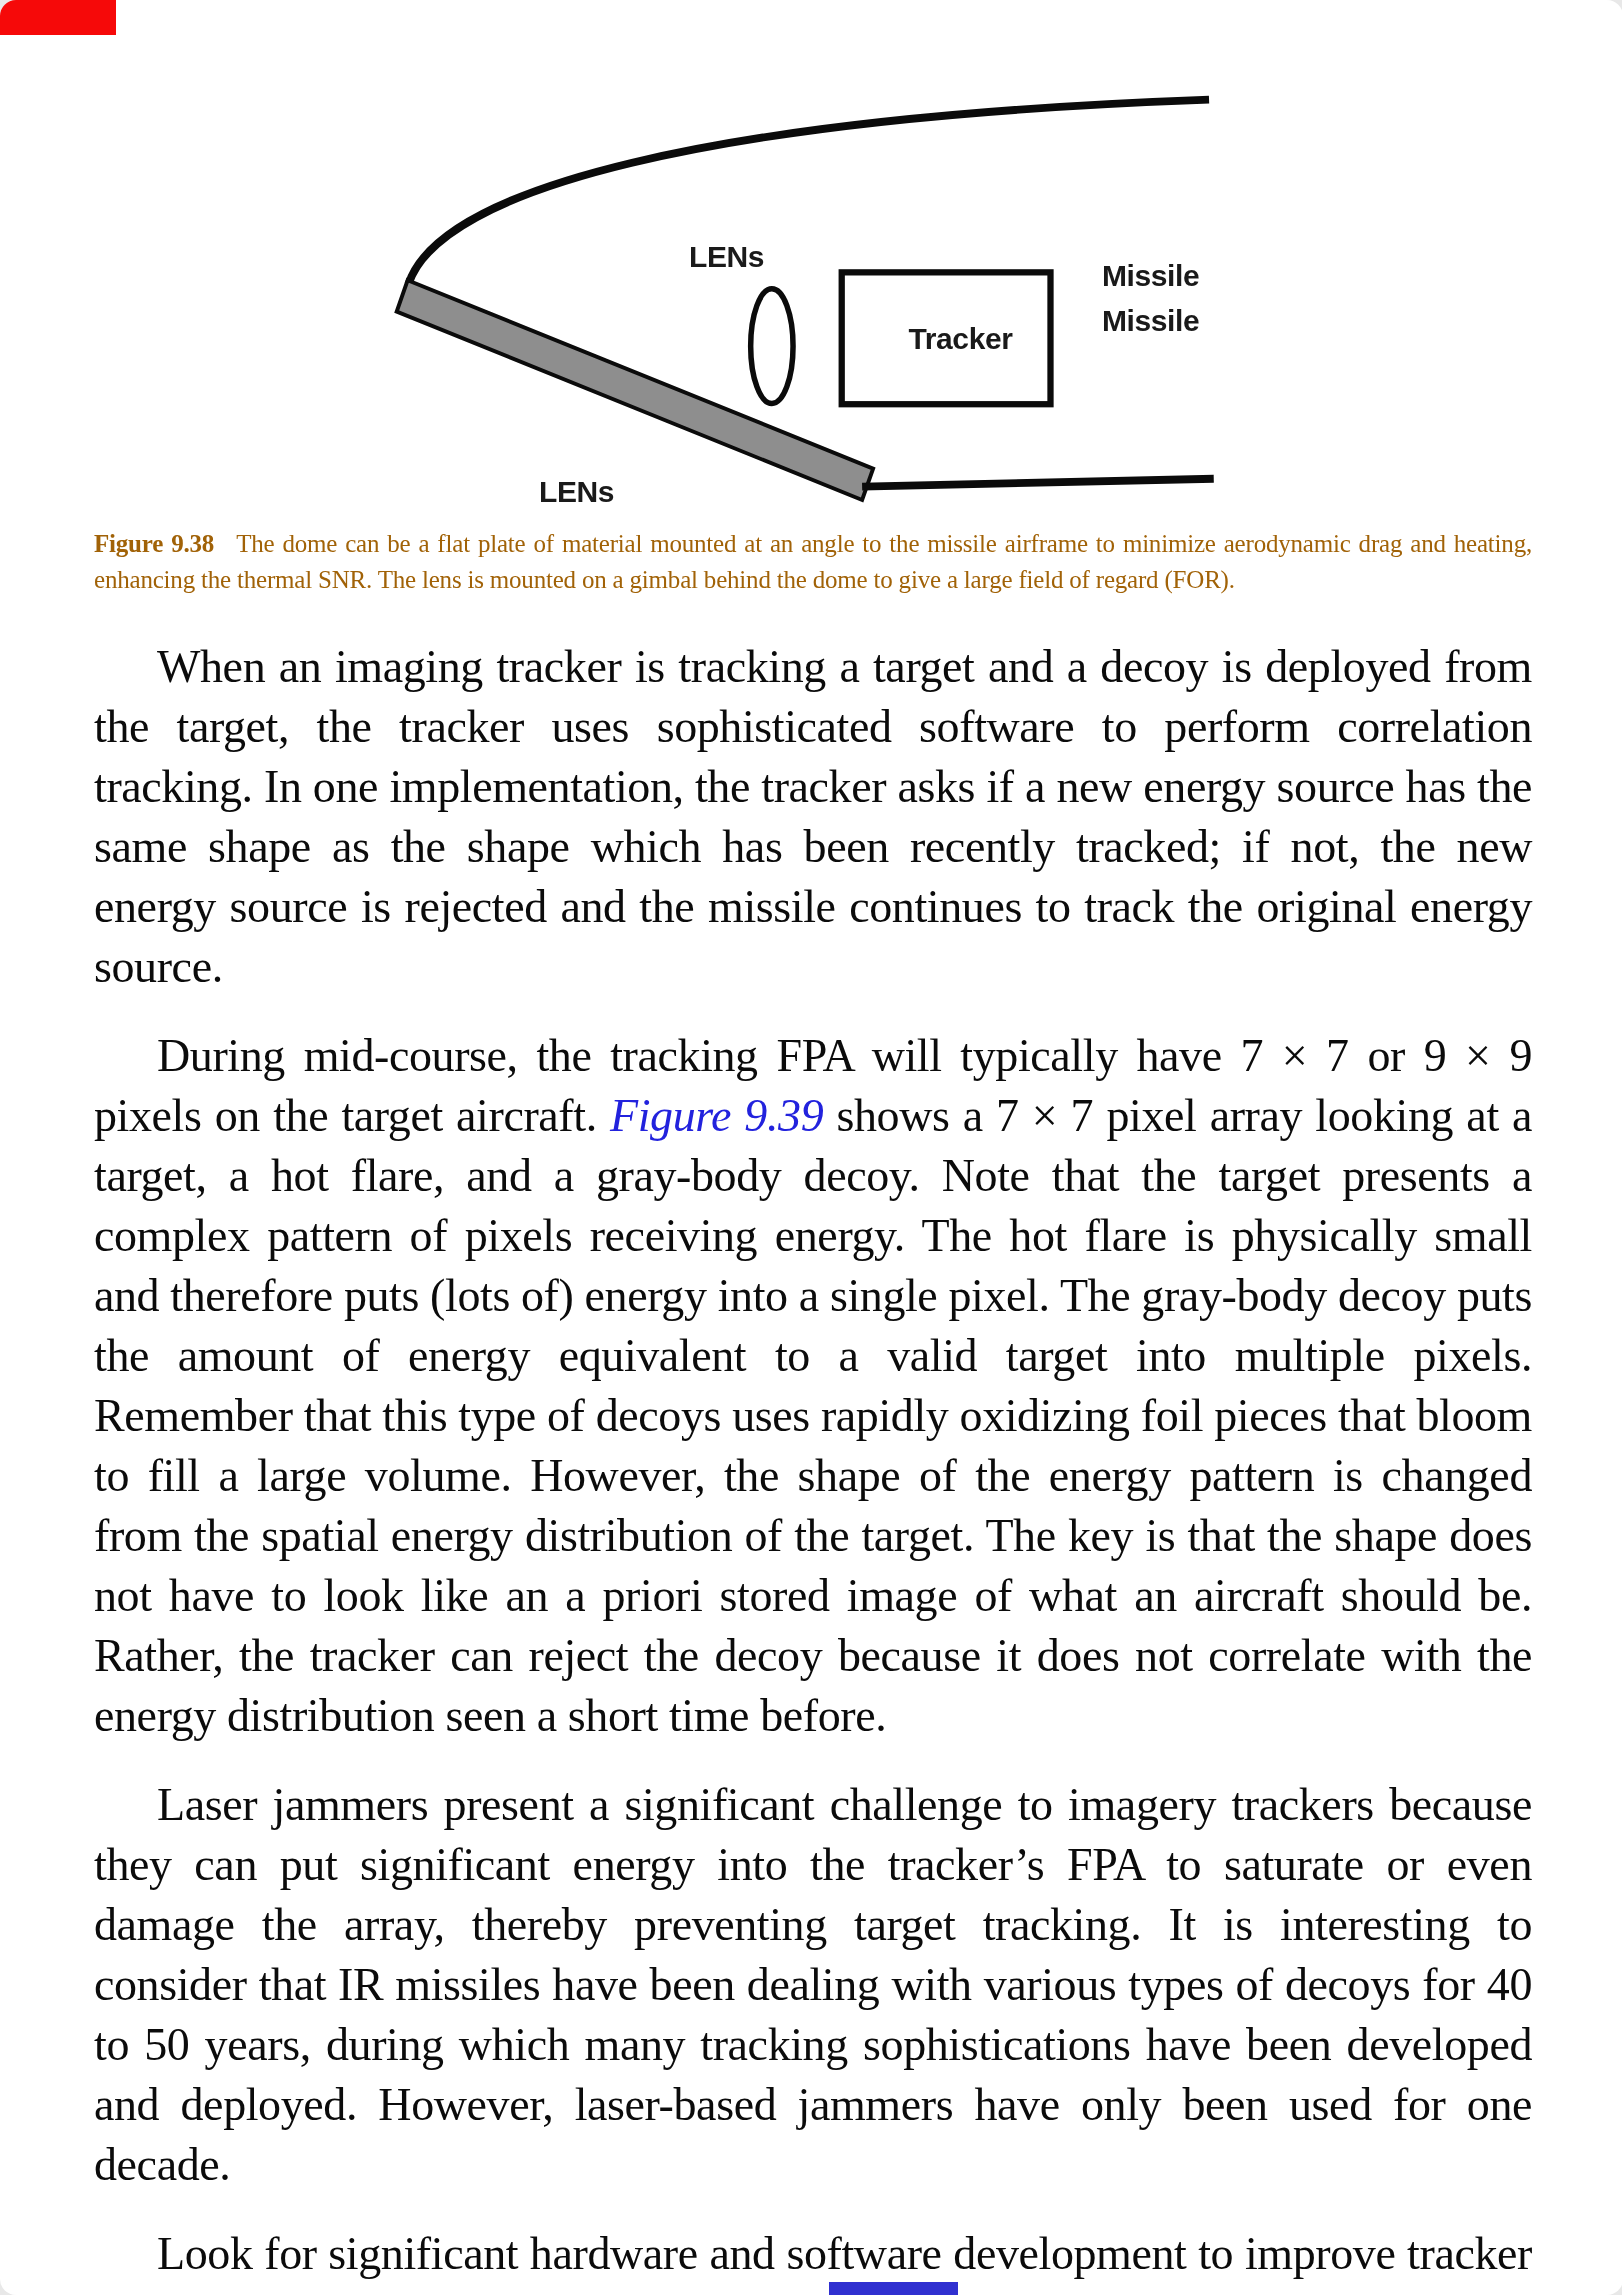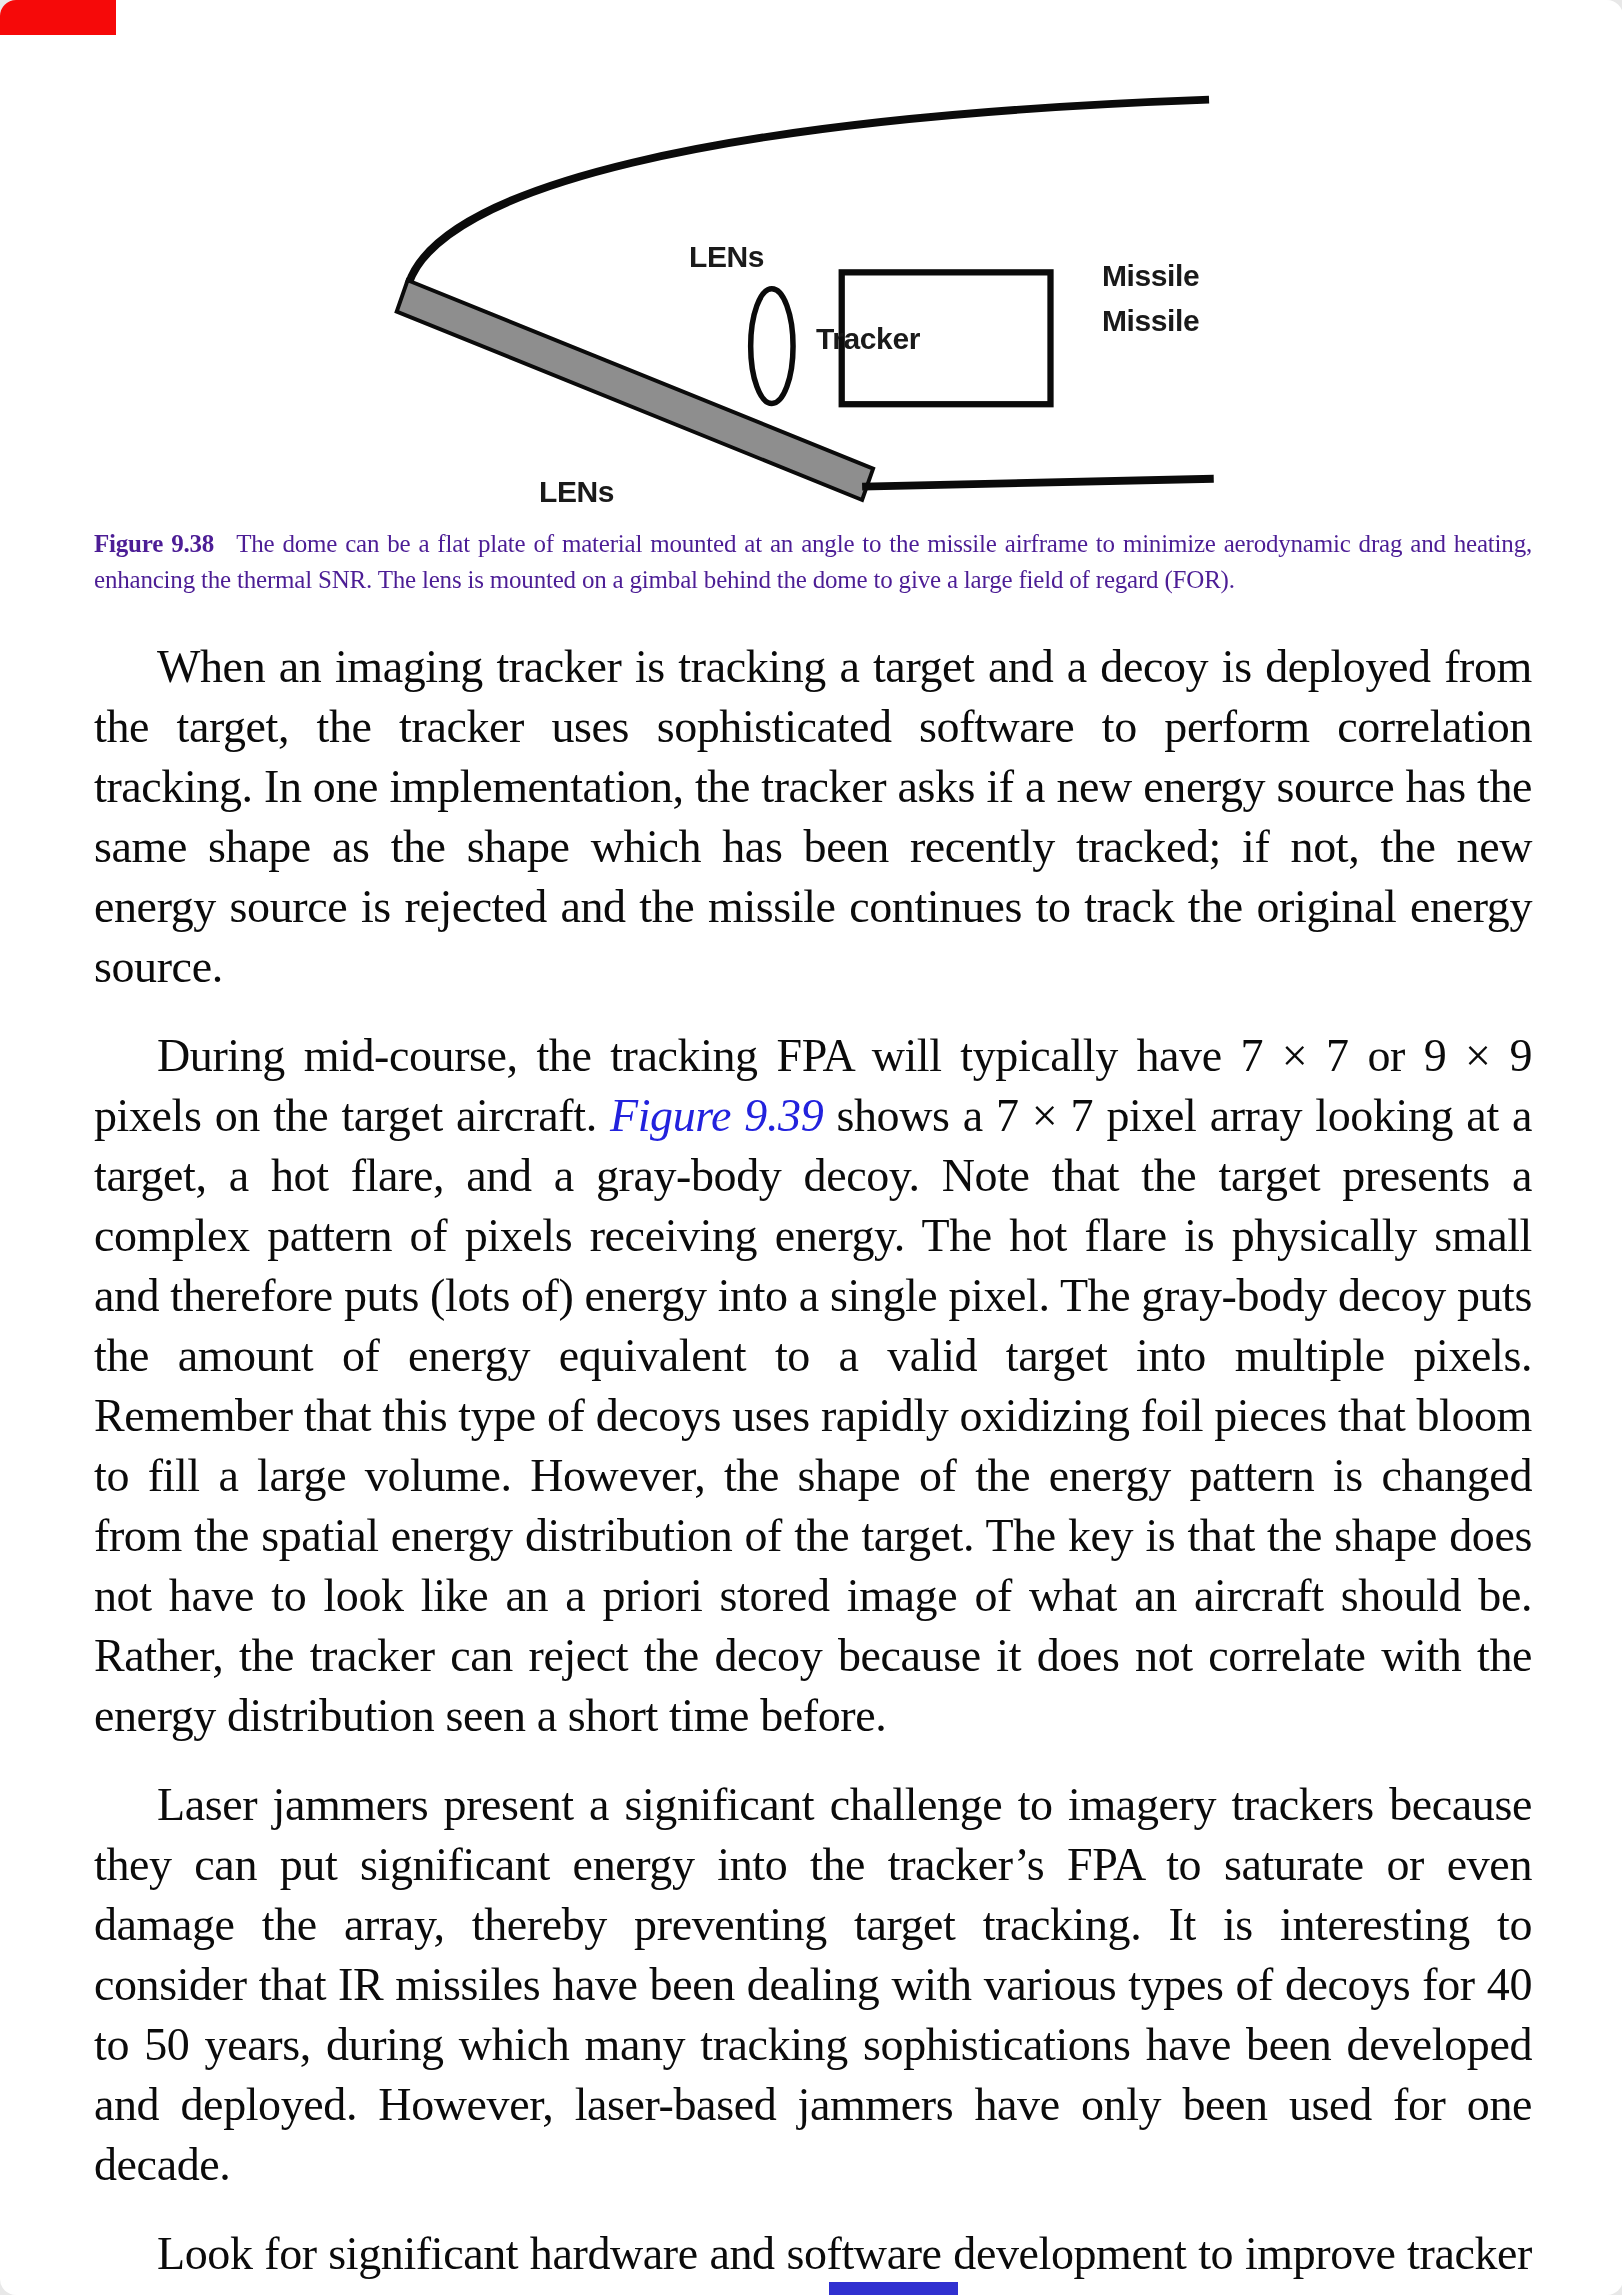--- a/index.html
+++ b/index.html
@@ -22,28 +22,28 @@
     position:absolute;
     font-family:"Liberation Sans", sans-serif;
     font-weight:700;
     font-size:30px;
     line-height:45px;
     letter-spacing:-0.4px;
     color:#1a1a1a;
     white-space:nowrap;
   }
   .tracker-label-box{
-    position:absolute;left:816px;top:272px;width:209px;height:132px;
-    display:flex;align-items:center;
+    position:absolute;left:856px;top:272px;width:209px;height:132px;
+    display:flex;align-items:center;justify-content:center;
   }
   
   .caption{
     position:absolute;left:94px;top:526px;width:1438px;
     font-size:25px;line-height:36px;letter-spacing:-0.2px;
-    text-align:justify;color:#4c1d95;
+    text-align:justify;color:#a16207;
   }
   .caption .cap-label{font-weight:700;margin-right:22px;}
   
   .body-copy{
     position:absolute;left:94px;top:637px;width:1438px;
     font-size:46px;line-height:60px;letter-spacing:-0.4px;
     text-align:justify;color:#0b0b0b;
   }
   .body-copy p{margin:0 0 29px 0;text-indent:63px;}
   .figure-link{cursor:pointer;text-decoration:none;font-style:italic;}

